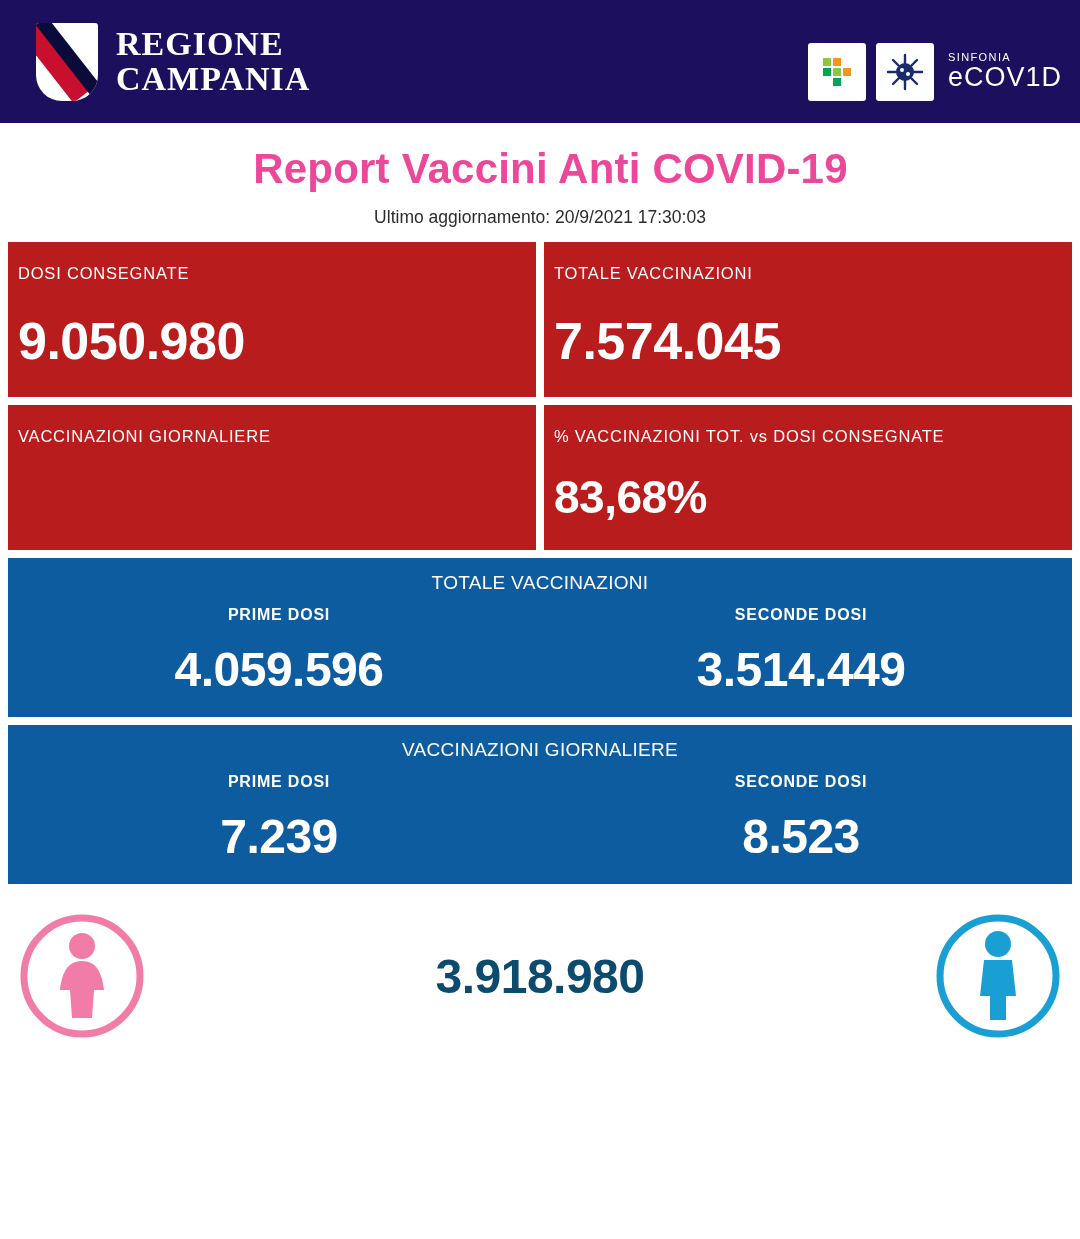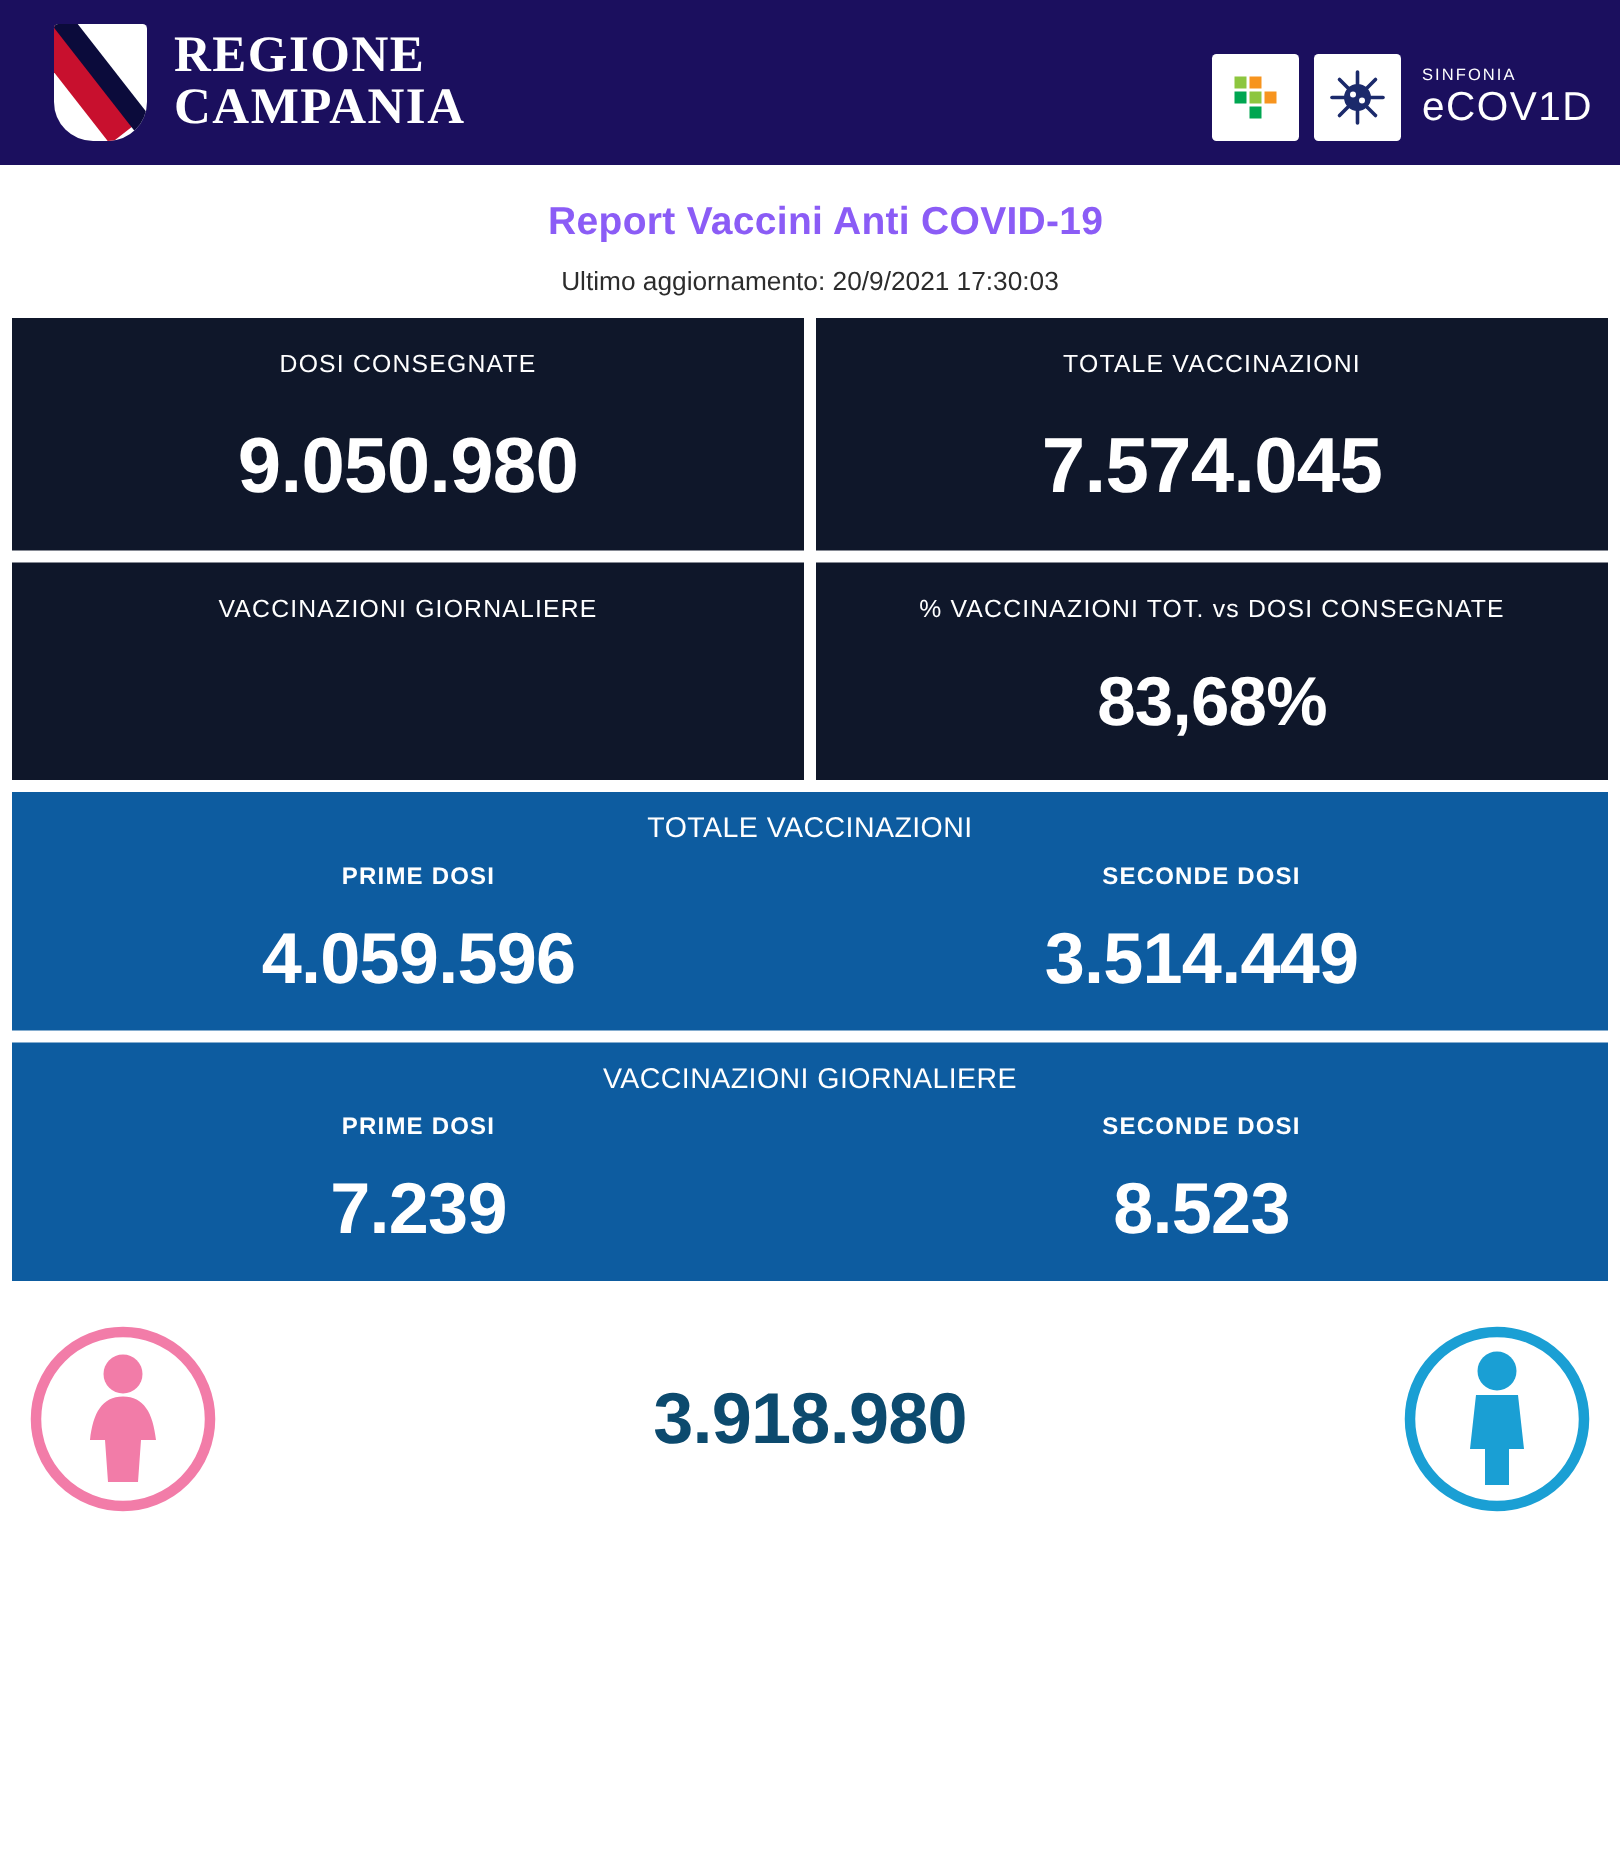--- a/index.html
+++ b/index.html
@@ -13,21 +13,21 @@
   .page {
     width: 1080px;
     height: 1239px;
     position: relative;
     background: #ffffff;
   }
 
   
   .header {
     width: 100%;
-    height: 110px;
+    height: 123px;
     background: #1b0f5e;
     display: flex;
     align-items: center;
     justify-content: space-between;
     padding: 0 18px 0 36px;
   }
   .brand {
     display: flex;
     align-items: center;
     gap: 18px;
@@ -99,22 +99,22 @@
     letter-spacing: 1px;
     display: block;
   }
 
   
   .title-wrap {
     text-align: center;
     padding-top: 22px;
   }
   .main-title {
-    color: #8b5cf6;
-    font-size: 26px;
+    color: #ec4899;
+    font-size: 42px;
     font-weight: bold;
     letter-spacing: 0.2px;
     margin-left: 21px;
   }
   .subtitle {
     color: #2c2c2c;
     font-size: 17.5px;
     margin-top: 14px;
     margin-bottom: 14px;
   }
@@ -123,23 +123,23 @@
   .grid {
     padding: 0 8px;
   }
   .row {
     display: flex;
     gap: 8px;
     margin-bottom: 8px;
   }
   .card {
     flex: 1;
-    background: #0f172a;
+    background: #b91c1c;
     color: #ffffff;
-    text-align: center;
+    text-align: left;
     padding: 22px 10px 26px 10px;
   }
   .card .k-label {
     font-size: 16.5px;
     letter-spacing: 0.8px;
     display: block;
   }
   .card .k-value {
     font-size: 52px;
     font-weight: bold;

